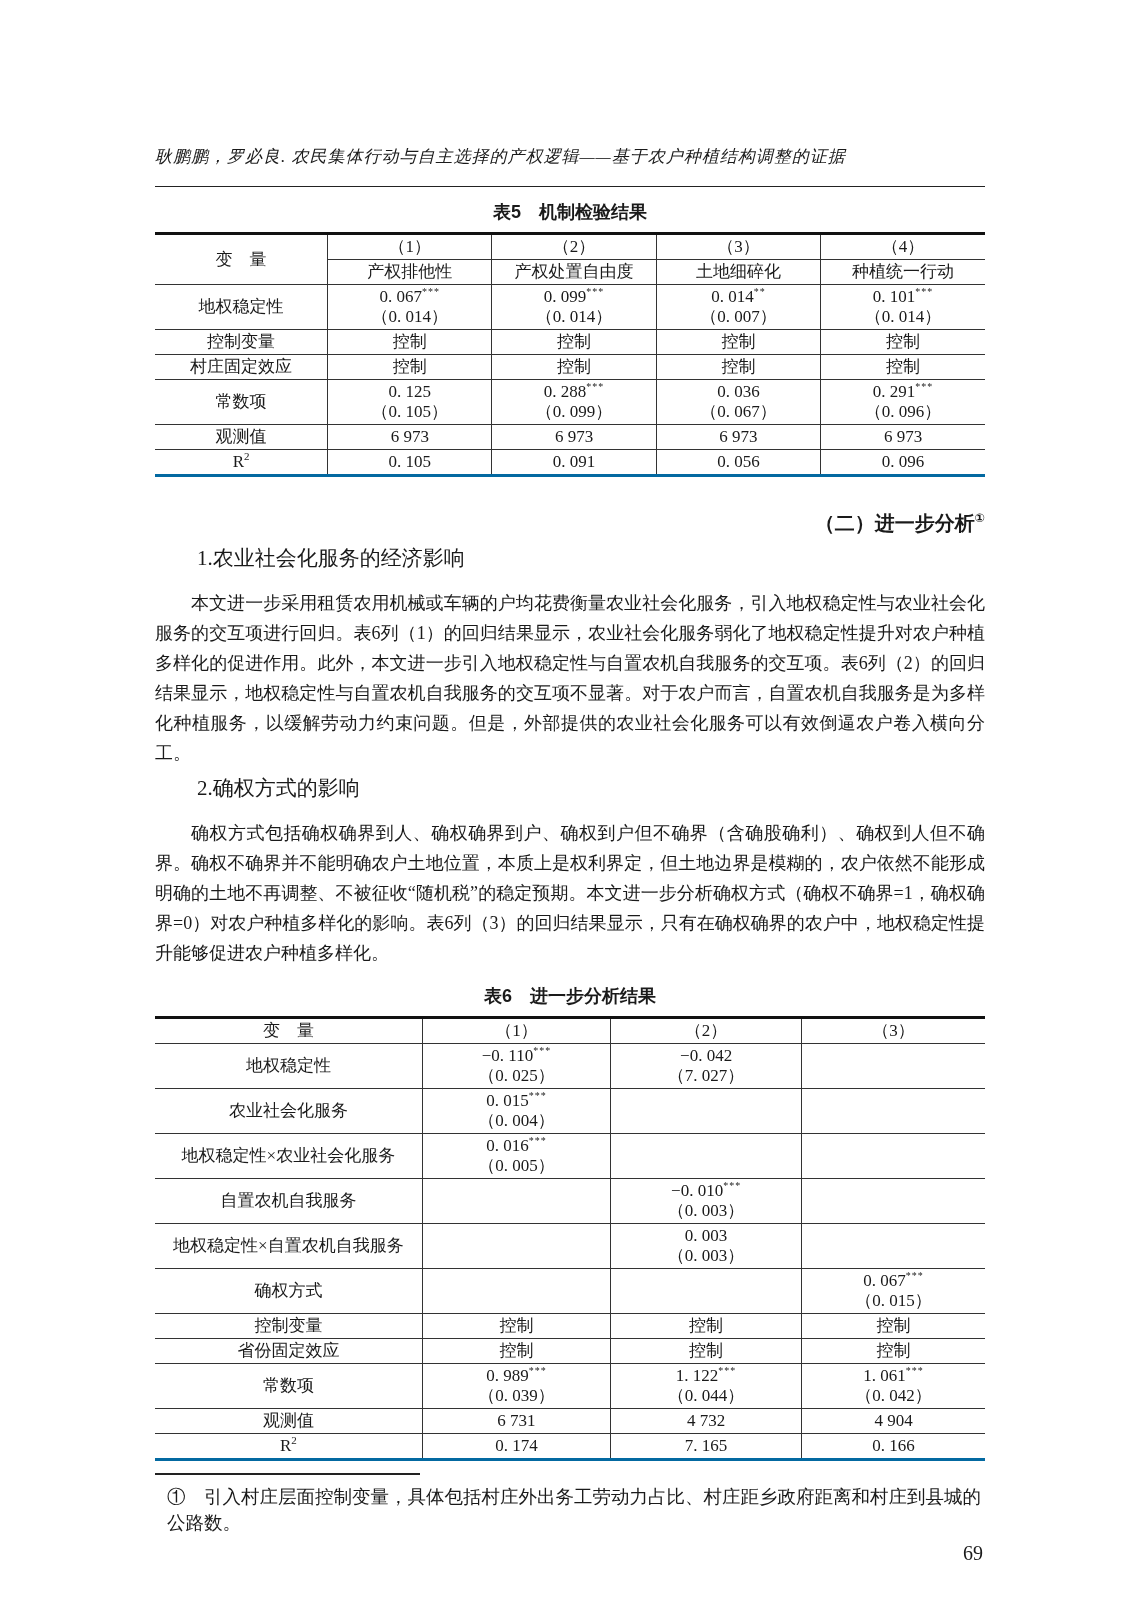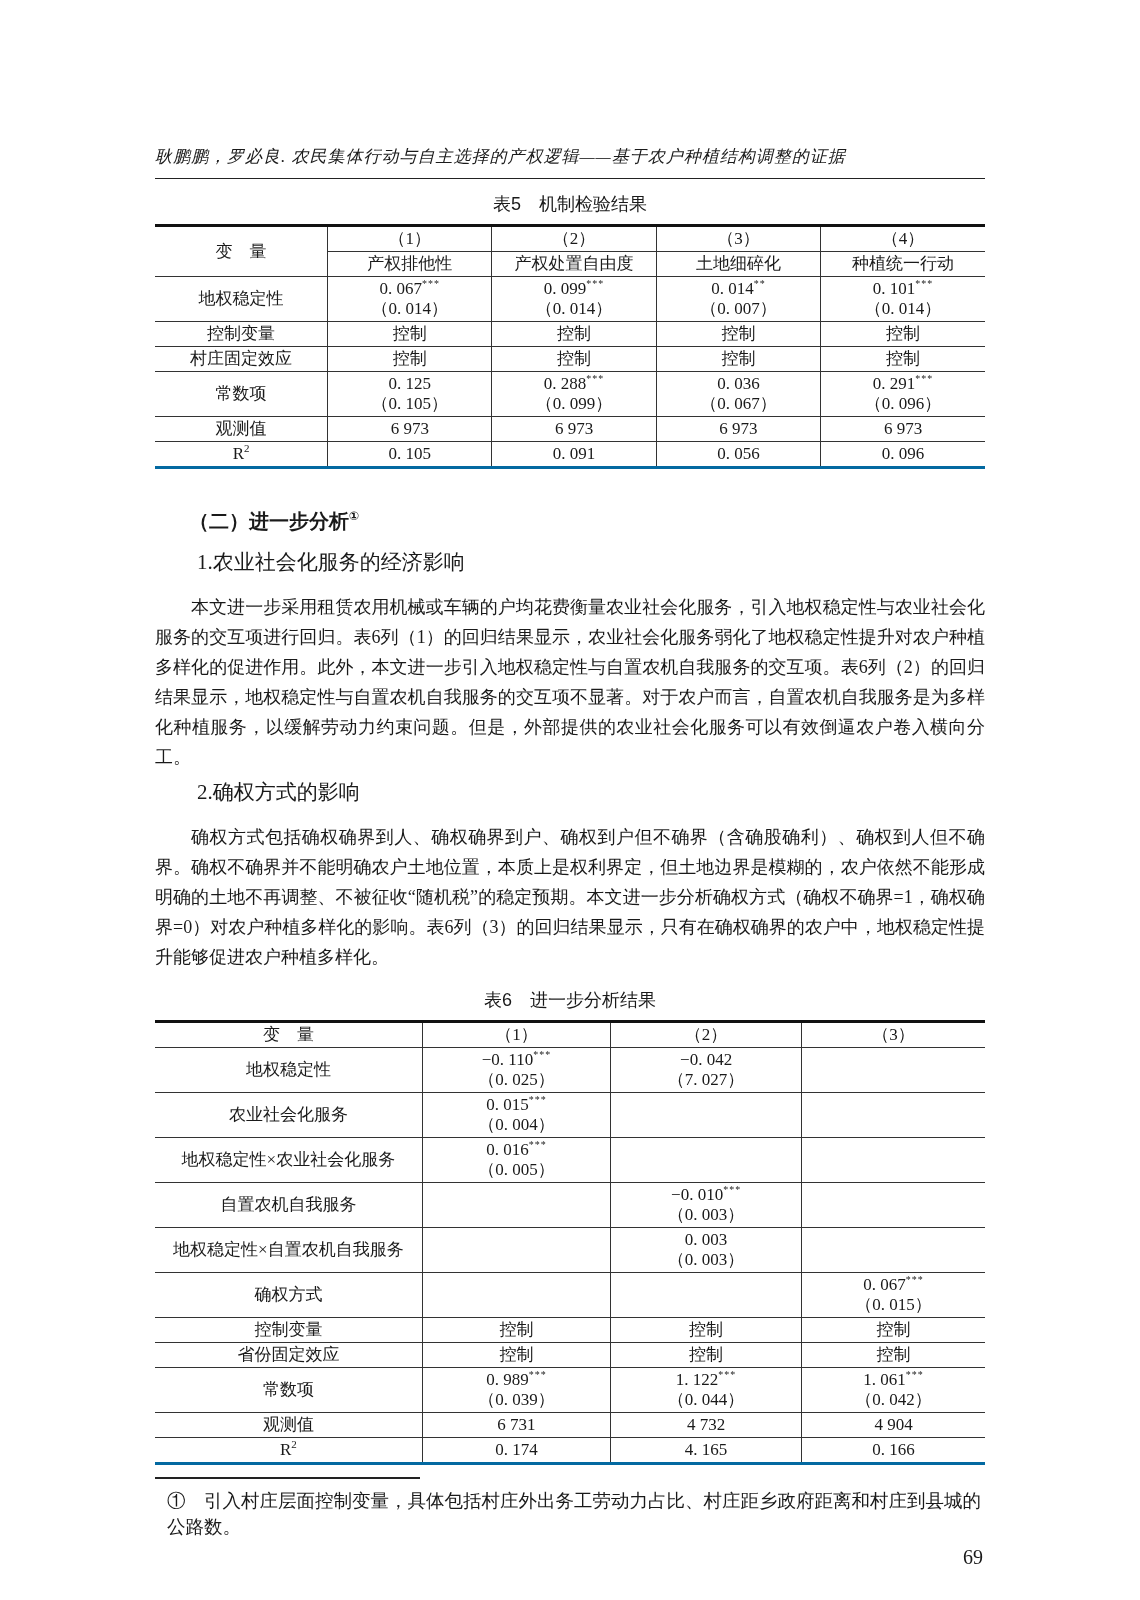--- a/index.html
+++ b/index.html
@@ -14,30 +14,30 @@
     overflow:hidden;
   }
   .content { padding:145px 155px 0 155px; }
 
   
   .running-header {
     font-family:"Liberation Serif","DejaVu Serif",serif;
     font-style:italic;
     font-size:17px;
     letter-spacing:1px;
-    padding-bottom:10px;
+    padding-bottom:18px;
     border-bottom:1.5px solid #222;
     white-space:nowrap;
   }
 
   
   .tbl-title {
     text-align:center;
     font-family:"Liberation Sans","DejaVu Sans",sans-serif;
-    font-weight:normal;
+    font-weight:bold;
     font-size:18px;
     margin-top:13px;
   }
 
   
   table.t {
     width:100%;
     border-collapse:collapse;
     table-layout:fixed;
     font-size:17px;
@@ -60,21 +60,22 @@
   sup.st { font-size:10px; vertical-align:super; line-height:0; letter-spacing:1px; }
   sup.lsup { font-size:11px; vertical-align:super; line-height:0; }
 
   
   .sec {
     font-family:"Liberation Sans","DejaVu Sans",sans-serif;
     font-weight:bold;
     font-size:20px;
     margin-top:26px;
     text-indent:1.7em;
-    line-height:42px;
+    line-height:30px;
+    text-align:right;
   }
   .sec sup { font-size:12px; }
   .sub {
     font-size:21px;
     margin-top:5px;
     text-indent:2em;
     line-height:30px;
   }
   .para {
     font-size:18px;
@@ -368,21 +369,21 @@
         <td>
               <div class="ln">4 904</div>
             </td>
       </tr>
       <tr>
         <td><span>R</span><sup class="lsup">2</sup></td>
         <td>
               <div class="ln">0. 174</div>
             </td>
         <td>
-              <div class="ln">4. 165</div>
+              <div class="ln">7. 165</div>
             </td>
         <td>
               <div class="ln">0. 166</div>
             </td>
       </tr>
     </tbody>
       </table>
 
     <div class="fnsep"></div>
     <div class="fn">①　引入村庄层面控制变量，具体包括村庄外出务工劳动力占比、村庄距乡政府距离和村庄到县城的公路数。</div>

